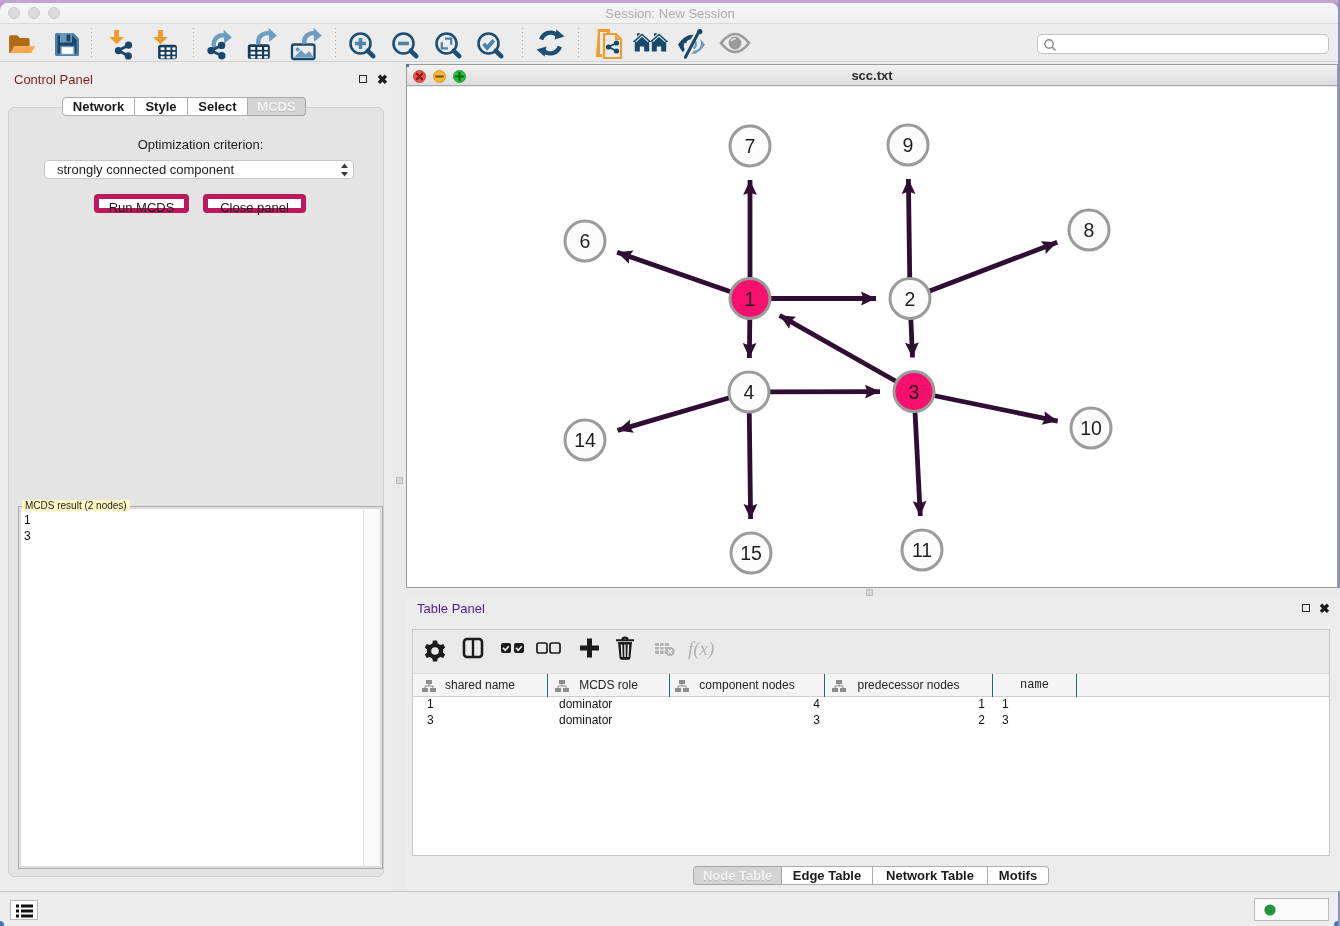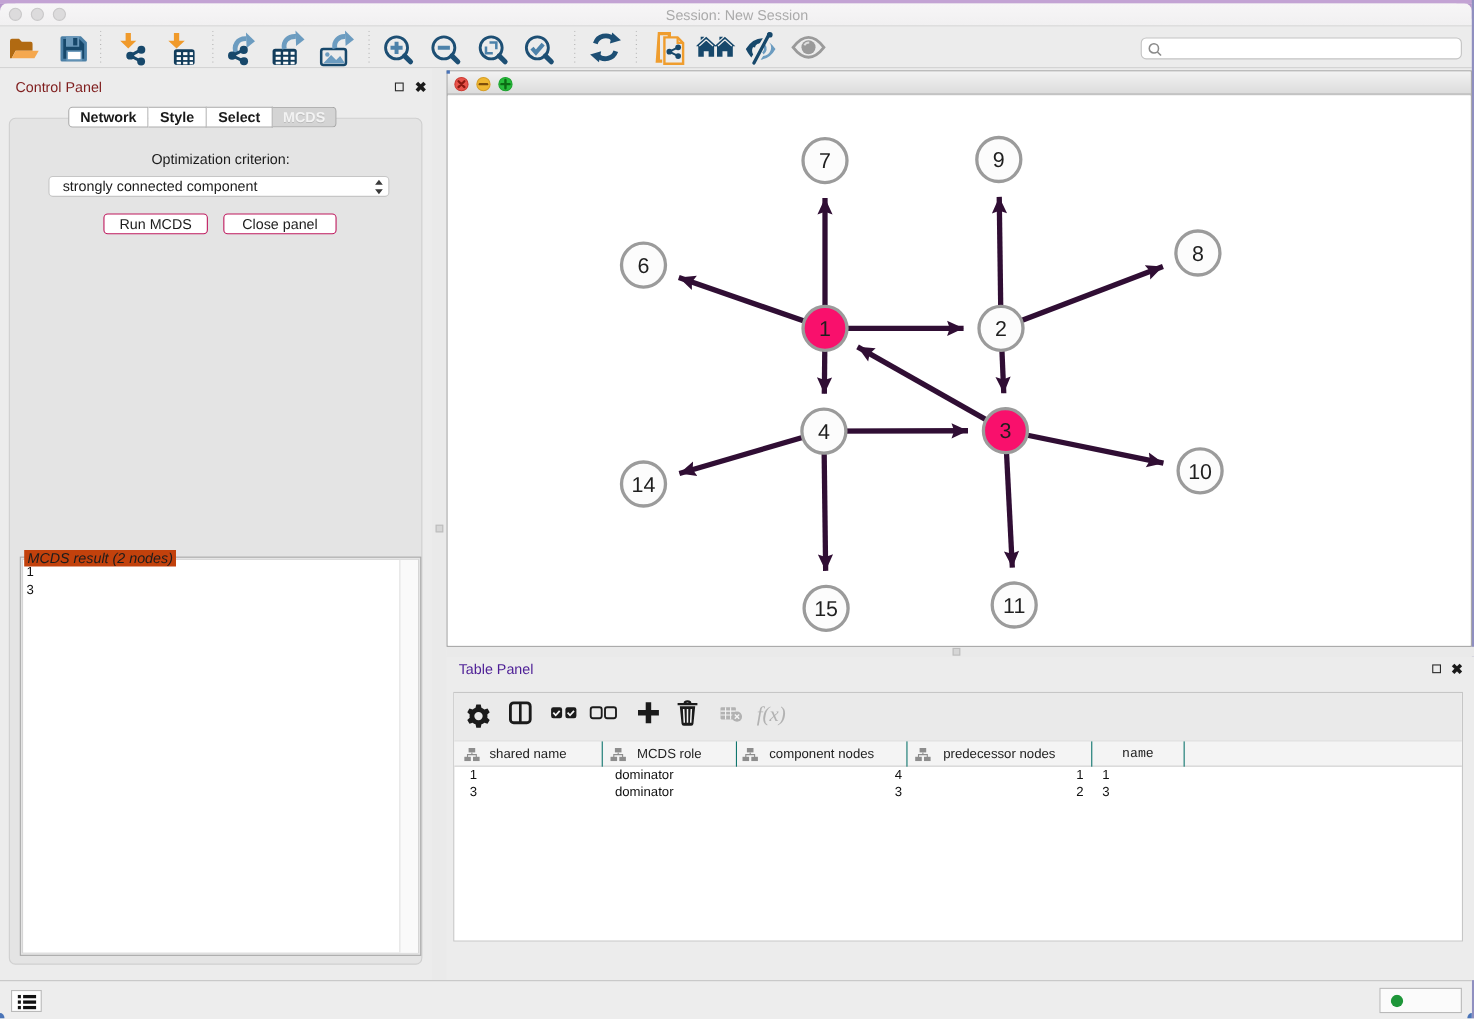--- a/index.html
+++ b/index.html
@@ -22,25 +22,25 @@
 #cpanel-head { position:absolute; left:14px; top:10px; font-size:13px; color:#7f1d1d; }
 #cp-content { position:absolute; left:8px; top:45px; width:376px; height:770px; background:#e4e4e4; border:1px solid #cfcfcf; border-radius:6px; }
 .seg { position:absolute; display:flex; font-size:13px; font-weight:700; color:#1a1a1a; }
 .seg div { background:#fff; border:1px solid #adadad; border-left:none; display:flex; align-items:center; justify-content:center; }
 .seg div:first-child { border-left:1px solid #adadad; border-radius:4px 0 0 4px; }
 .seg div:last-child { border-radius:0 4px 4px 0; }
 .seg .sel { background:#d4d4d4; color:#f3f3f3; border-color:#a5a5a5; text-shadow:0 1px 0 #bbb; }
 #cptabs { left:62px; top:35px; height:19px; }
 #optlabel { left:4px; top:75px; width:393px; text-align:center; font-size:13px; color:#1c1c1c; }
 #dropdown { left:44px; top:98px; width:310px; height:19px; background:#fff; border:1px solid #c6c6c6; border-radius:4px; font-size:13px; color:#1c1c1c; line-height:17px; padding-left:12px; }
-.btn { position:absolute; top:132px; height:19px; background:#fff; border:1px solid #be185d; border-radius:4px; font-size:13px; color:#1c1c1c; text-align:center; line-height:17px; }
+.btn { position:absolute; top:132px; height:19px; background:#fff; border:5px solid #be185d; border-radius:4px; font-size:13px; color:#1c1c1c; text-align:center; line-height:17px; }
 #mcdsbox { position:absolute; left:18px; top:438px; width:365px; height:432px; }
 #mcdsbox .bx { position:absolute; left:0; top:6px; width:365px; height:363px; border:1px solid #a9a9a9; }
 #mcdsbox .bi { position:absolute; left:2px; top:8px; width:361px; height:359px; background:#fff; border:1px solid #d6d6d6; }
-#mcdsbox .ttl { position:absolute; left:4px; top:0px; background:#c2410c; padding:0 3px; font-size:13px; color:#1c1c1c;font-style:italic; }
+#mcdsbox .ttl { position:absolute; left:4px; top:0px; background:#fef9c3; padding:0 3px; font-size:10px; color:#1c1c1c; }
 #mcdsbox .sb { position:absolute; left:345px; top:9px; width:17px; height:357px; background:#fafafa; border-left:1px solid #e2e2e2; }
 #mcdsbox .txt { position:absolute; left:6px; top:12px; font-size:12px; color:#111; line-height:16px; }
 
 #vsplit { left:393px; top:62px; width:13px; height:829px; background:#eaeaea; }
 #vsplit .h { position:absolute; left:3px; top:415px; width:7px; height:7px; background:#d6d6d6; border:1px solid #bdbdbd; }
 #hsplit { left:406px; top:588px; width:934px; height:9px; background:#eaeaea; }
 #hsplit .h { position:absolute; left:460px; top:1px; width:7px; height:7px; background:#d6d6d6; border:1px solid #bdbdbd; }
 
 #netwin { left:406px; top:64px; width:932px; height:524px; border:1px solid #9c9c9c; }
 #nw-title { position:absolute; left:0; top:0; width:930px; height:21px; background:linear-gradient(#f2f2f2,#dcdcdc); border-bottom:1px solid #a8a8a8; }
@@ -267,20 +267,21 @@
     <div class="tl" style="left:26px; background:#f0b731; border:1px solid #d69e26;">
         <svg width="11" height="11" viewBox="0 0 11 11">
           <path d="M2.2,5.5 H8.8" stroke="#7d4d0b" stroke-width="2.2" stroke-linecap="round"></path>
         </svg>
       </div>
     <div class="tl" style="left:46px; background:#28bc3c; border:1px solid #1da32f;">
         <svg width="11" height="11" viewBox="0 0 11 11">
           <path d="M5.5,1.8 V9.2 M1.8,5.5 H9.2" stroke="#0c6b14" stroke-width="2.2" stroke-linecap="round"></path>
         </svg>
       </div>
+    <div class="t">scc.txt</div>
   </div>
   <div id="nw-canvas">
     <svg id="graph" width="930" height="500" viewBox="0 0 930 500">
       <defs>
         <marker id="arw" viewBox="0 0 10 10" refX="10" refY="5" markerWidth="15.5" markerHeight="15" orient="auto" markerUnits="userSpaceOnUse">
           <path d="M0,0.4 L10,5 L0,9.6 L1.6,5 Z" fill="#300e34"></path>
         </marker>
       </defs>
       <g stroke="#300e34" stroke-width="4.8" marker-end="url(#arw)">
         <line x1="343.0" y1="211.5" x2="343.0" y2="93.0"></line>
@@ -398,20 +399,26 @@
       <div class="trow" style="left:257px; top:66px; width:150px; text-align:right;">4</div>
       <div class="trow" style="left:412px; top:66px; width:160px; text-align:right;">1</div>
       <div class="trow" style="left:589px; top:66px;">1</div>
       <div class="trow" style="left:14px; top:82px;">3</div>
       <div class="trow" style="left:146px; top:82px;">dominator</div>
       <div class="trow" style="left:257px; top:82px; width:150px; text-align:right;">3</div>
       <div class="trow" style="left:412px; top:82px; width:160px; text-align:right;">2</div>
       <div class="trow" style="left:589px; top:82px;">3</div>
     </div>
   </div>
+  <div class="seg" id="ttabs">
+    <div class="sel" style="width:89px;">Node Table</div>
+    <div style="width:91px;">Edge Table</div>
+    <div style="width:115px;">Network Table</div>
+    <div style="width:61px;">Motifs</div>
+  </div>
 </div>
 
 <div class="abs" id="statusbar">
   <div id="listbtn">
     <svg style="position:absolute;left:5px;top:3px;" width="17" height="14" viewBox="0 0 17 14" fill="#111">
       <rect x="0" y="0.5" width="3" height="3"></rect>
         <rect x="5" y="0.5" width="12" height="3"></rect>
       <rect x="0" y="5.5" width="3" height="3"></rect>
         <rect x="5" y="5.5" width="12" height="3"></rect>
       <rect x="0" y="10.5" width="3" height="3"></rect>

